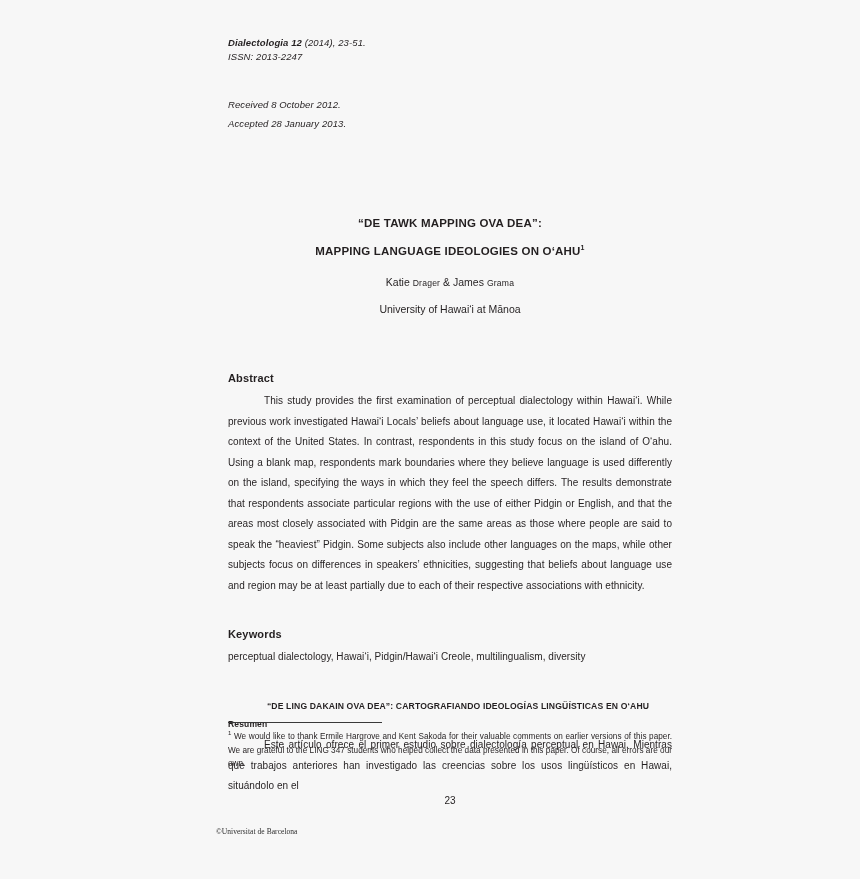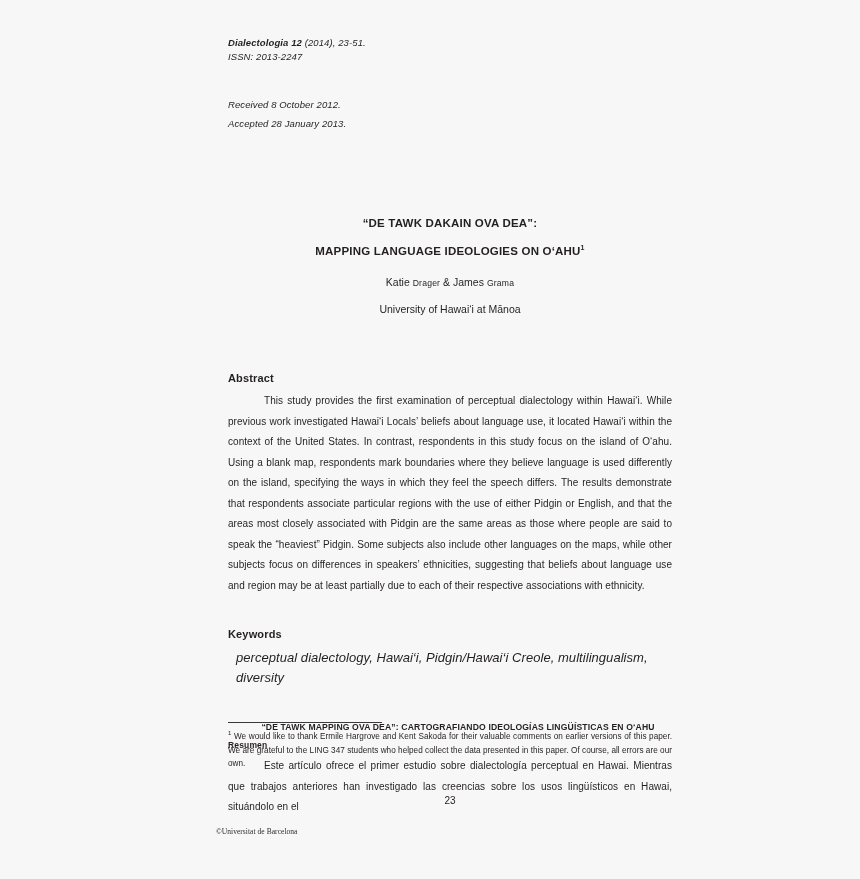--- a/index.html
+++ b/index.html
@@ -104,25 +104,24 @@
     margin: 0;
     letter-spacing: 0.05px;
   }
   .para.indent {
     text-indent: 36px;
   }
   .kw-block {
     margin-top: 32px;
   }
   .kw-list {
-    font-size: 13px;
+    font-size: 10px;
     line-height: 20px;
-    margin: 8px;
+    margin: 0;
     letter-spacing: 0.05px;
-    font-style: italic;
   }
   .es-title {
     font-size: 8.6px;
     font-weight: bold;
     text-align: center;
     letter-spacing: 0.15px;
     margin: 34px 0 0 0;
     padding-left: 16px;
   }
   .resumen-head {
@@ -186,36 +185,36 @@
     <div><span class="journal">Dialectologia 12</span><span> (2014), 23-51.</span></div>
     <div>ISSN: 2013-2247</div>
   </div>
 
   <div class="dates">
     <div>Received 8 October 2012.</div>
     <div>Accepted 28 January 2013.</div>
   </div>
 
   <div class="title-block">
-    <div class="title-line">“DE TAWK DAKAIN OVA DEA”:</div>
+    <div class="title-line">“DE TAWK MAPPING OVA DEA”:</div>
     <div class="title-line"><span>MAPPING LANGUAGE IDEOLOGIES ON O‘AHU</span><sup>1</sup></div>
     <div class="authors"><span>Katie </span><span class="smallcaps">Drager</span><span> &amp; </span><span>James </span><span class="smallcaps">Grama</span></div>
     <div class="affiliation">University of Hawai‘i at Mānoa</div>
   </div>
 
   <div class="body-col">
     <div class="sec-head">Abstract</div>
     <p class="para indent">This study provides the first examination of perceptual dialectology within Hawai‘i.  While previous work investigated Hawai‘i Locals’ beliefs about language use, it located Hawai‘i within the context of the United States. In contrast, respondents in this study focus on the island of O‘ahu. Using a blank map, respondents mark boundaries where they believe language is used differently on the island, specifying the ways in which they feel the speech differs. The results demonstrate that respondents associate particular regions with the use of either Pidgin or English, and that the areas most closely associated with Pidgin are the same areas as those where people are said to speak the “heaviest” Pidgin. Some subjects also include other languages on the maps, while other subjects focus on differences in speakers’ ethnicities, suggesting that beliefs about language use and region may be at least partially due to each of their respective associations with ethnicity.</p>
 
     <div class="kw-block">
       <div class="sec-head">Keywords</div>
       <div class="kw-list">perceptual dialectology, Hawai‘i, Pidgin/Hawai‘i Creole, multilingualism, diversity</div>
     </div>
 
-    <div class="es-title">“DE TAWK MAPPING OVA DEA”: CARTOGRAFIANDO IDEOLOGÍAS LINGÜÍSTICAS EN O‘AHU</div>
+    <div class="es-title">“DE LING DAKAIN OVA DEA”: CARTOGRAFIANDO IDEOLOGÍAS LINGÜÍSTICAS EN O‘AHU</div>
     <div class="resumen-head">Resumen</div>
     <p class="para indent">Este artículo ofrece el primer estudio sobre dialectología perceptual en Hawai. Mientras que trabajos anteriores han investigado las creencias sobre los usos lingüísticos en Hawai, situándolo en el</p>
   </div>
 
   <div class="footnote">
     <div class="footnote-rule"></div>
     <p class="footnote-text"><sup>1</sup><span> We would like to thank Ermile Hargrove and Kent Sakoda for their valuable comments on earlier versions of this paper. We are grateful to the LING 347 students who helped collect the data presented in this paper. Of course, all errors are our own.</span></p>
   </div>
 
   <div class="page-number">23</div>

